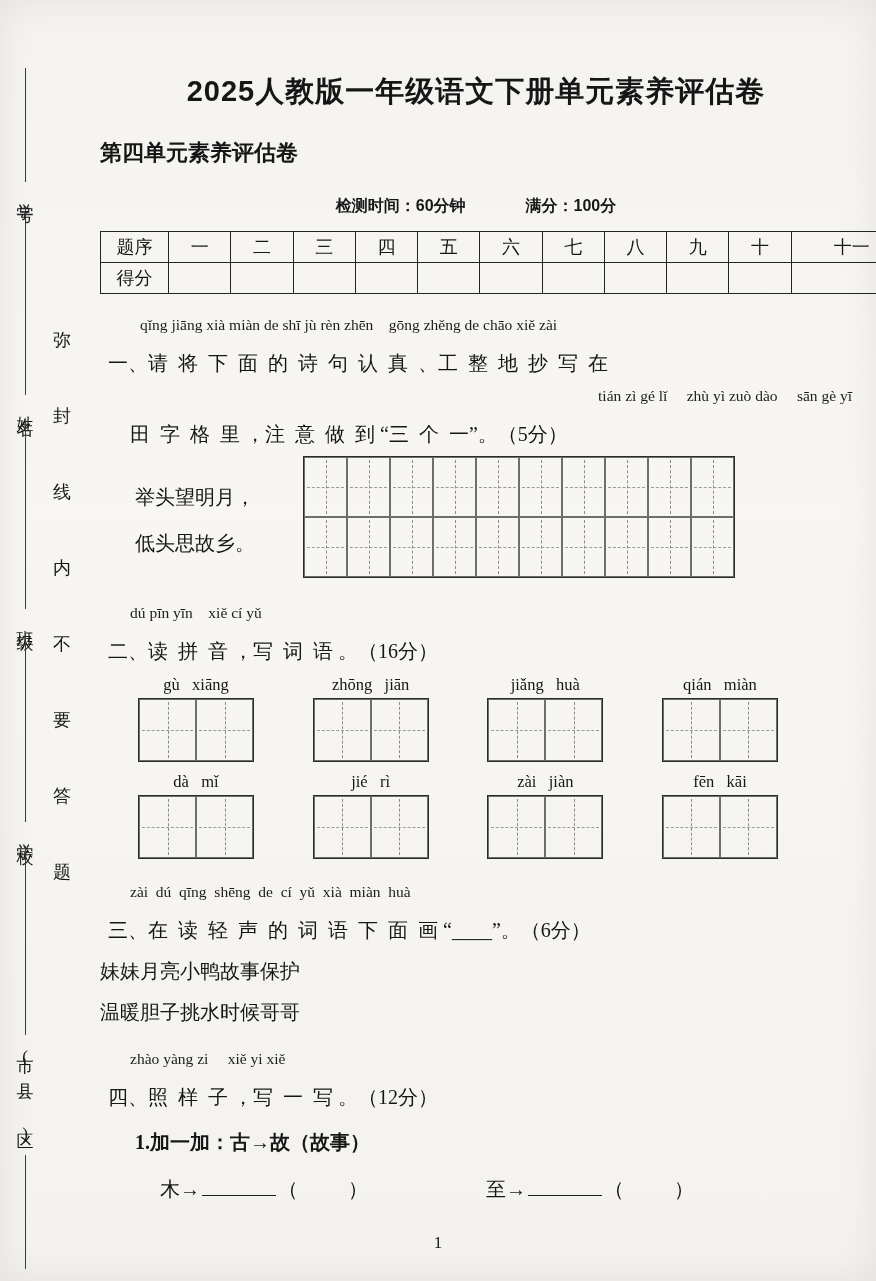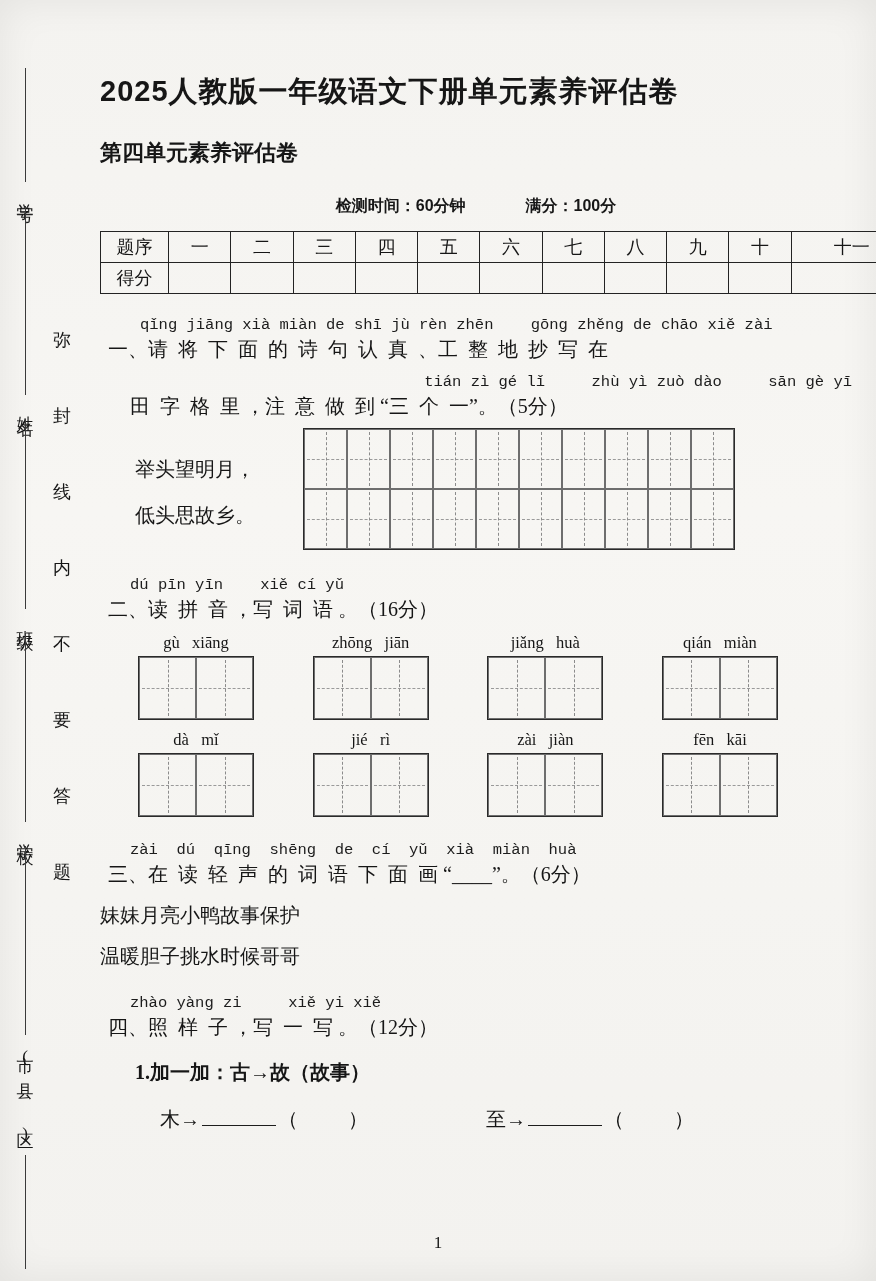--- a/index.html
+++ b/index.html
@@ -24,43 +24,43 @@
   .rule.long  { flex:1 1 0; }
   .seal-col {
     position:absolute; left:48px; top:328px; height:556px; width:28px;
     display:flex; flex-direction:column; justify-content:space-between;
     align-items:center; font-size:18px;
   }
   .seal-col span { display:block; }
   
   .content { position:absolute; left:100px; top:0; width:752px; }
   .title {
-    margin-top:72px; text-align:left; font-size:29px; font-weight:bold;
+    margin-top:72px; text-align:center; font-size:29px; font-weight:bold;
     font-family:"Liberation Sans", sans-serif; letter-spacing:1px;
   }
   .subtitle {
     margin-top:26px; text-align:left; font-size:22px; font-weight:bold;
     font-family:"Liberation Sans", sans-serif;
   }
   .info-line {
     margin-top:28px; display:flex; justify-content:center; gap:60px;
     font-size:16px; font-weight:bold; font-family:"Liberation Sans", sans-serif;
   }
   table.score-table {
     margin:14px auto 0; border-collapse:collapse; width:875px;
     font-size:18px; text-align:center;font-family:Liberation Serif, serif;
   }
   table.score-table td { border:1.6px solid #232323; height:31px; }
   table.score-table td.first { width:68px; }
   table.score-table td.last  { width:62px; }
-  .pinyin { font-size:15.5px; white-space:pre-wrap; color:#1c1c1c;font-family:Liberation Mono, monospace; }
+  .pinyin { font-size:15.5px; white-space:pre-wrap; color:#1c1c1c; }
   .hanzi  { font-size:20px;  white-space:pre-wrap; }
   .ml8 { margin-left:8px; } .ml30 { margin-left:30px; }
   .ml40 { margin-left:40px; }
-  .mt2 { margin-top:2px; } .mt10 { margin-top:10px;text-align:right; } .mt14 { margin-top:14px; } .mt22 { margin-top:22px; } .mt24 { margin-top:24px; }
+  .mt2 { margin-top:16px; } .mt10 { margin-top:10px;text-align:right; } .mt14 { margin-top:14px; } .mt22 { margin-top:22px; } .mt24 { margin-top:24px; }
   .mt26 { margin-top:26px; }
   
   .tzcell { position:relative; border:0.6px solid #6e6e6e; }
   .tzcell::before {
     content:""; position:absolute; left:2px; right:2px; top:50%;
     border-top:1px dashed #9a9a9a;
   }
   .tzcell::after {
     content:""; position:absolute; top:2px; bottom:2px; left:50%;
     border-left:1px dashed #8b8b8b;

